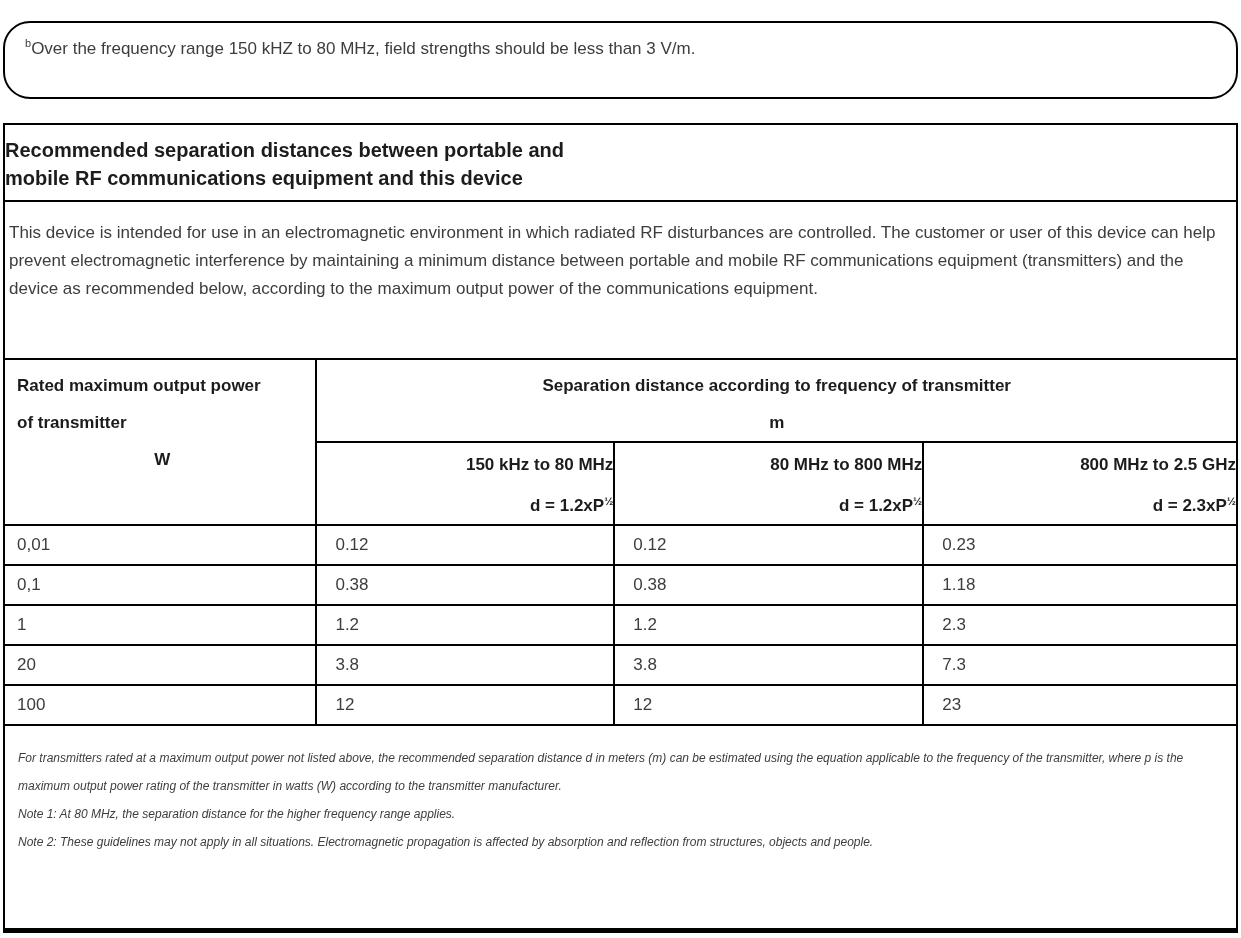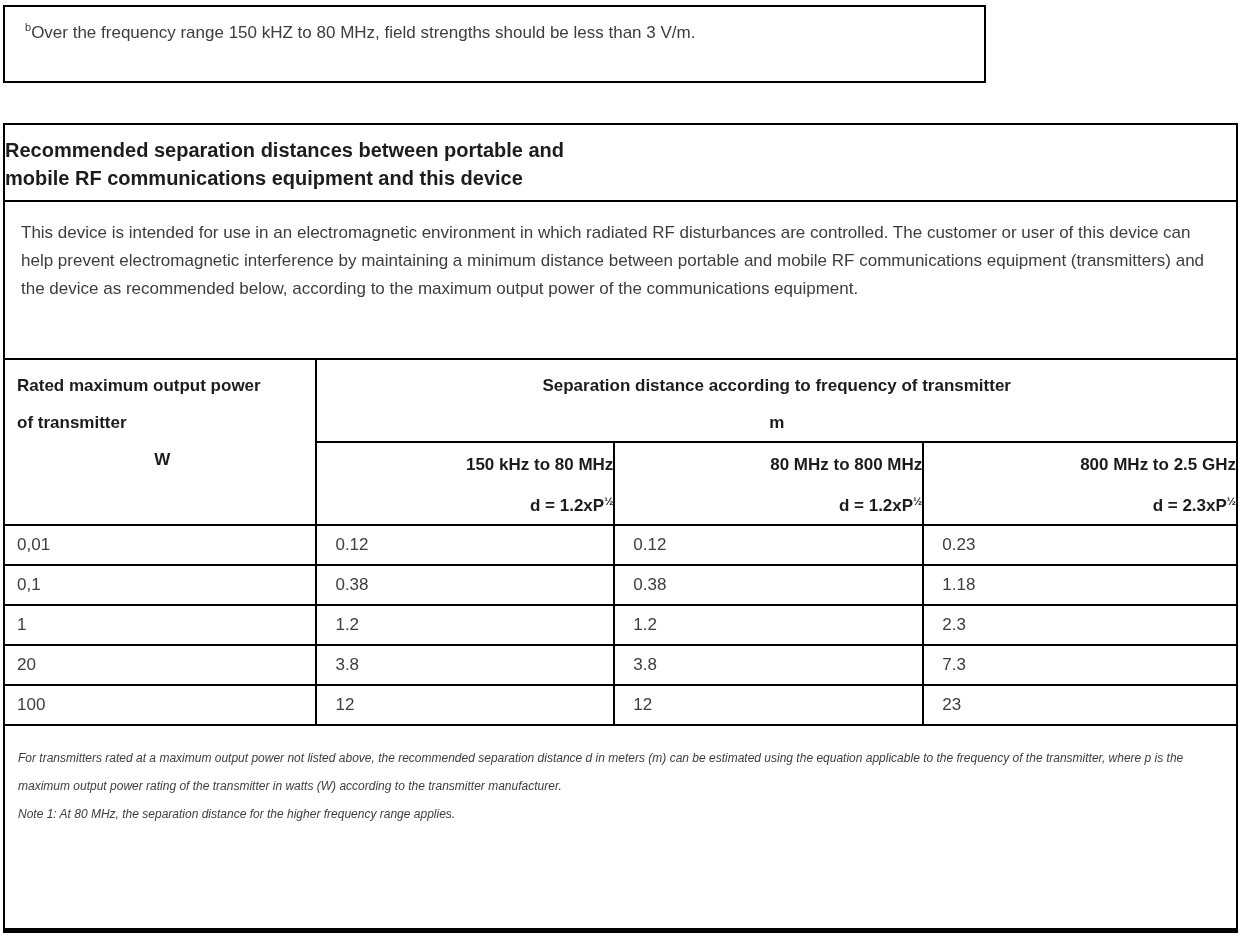--- a/index.html
+++ b/index.html
@@ -6,33 +6,33 @@
   html,body { background:#ffffff; }
   body {
     width:1241px; height:938px; position:relative;
     font-family:"Liberation Sans", sans-serif;
     color:#3d3d3d;
     -webkit-font-smoothing:antialiased;
   }
   .box { position:absolute; border:2px solid #000; background:#fff; }
 
   
-  #note-box { left:3px; top:5px; width:983px; height:78px; padding:14px 20px; font-size:17px; }
+  #note-box { left:3px; top:21px; width:1235px; height:78px; padding:14px 20px; font-size:17px;border-radius:27px; }
   .sup-b { font-size:11px; vertical-align:7px; }
 
   
   #main-box { left:3px; top:123px; width:1235px; height:810px; border-bottom-width:5px; }
 
   .title-block {
     height:77px; border-bottom:2px solid #000;
     text-align:left; font-weight:bold; font-size:20px; line-height:28px;
     padding-top:11px; color:#1c1c1c;
   }
   .intro-block {
-    height:156px; padding:17px 14px 0 16px;
+    height:156px; padding:17px 14px 0 4px;
     font-size:17px; line-height:28px; color:#3d3d3d;
   }
 
   table { width:100%; border-collapse:collapse; table-layout:fixed; }
   th, td { border:2px solid #000; }
   tr > *:first-child { border-left:none; }
   tr > *:last-child  { border-right:none; }
 
   th { font-weight:bold; color:#1c1c1c; font-size:17px; vertical-align:top; }
   .h-left { text-align:left; padding:7px 8px 0 12px; line-height:37px; }
@@ -128,15 +128,16 @@
         <td class="data">12</td>
         <td class="data">12</td>
         <td class="data">23</td>
       </tr>
     </tbody>
   </table>
 
   <div class="footer-block">
     <div>For transmitters rated at a maximum output power not listed above, the recommended separation distance d in meters (m) can be estimated using the equation applicable to the frequency of the transmitter, where p is the maximum output power rating of the transmitter in watts (W) according to the transmitter manufacturer.</div>
     <div>Note 1: At 80 MHz, the separation distance for the higher frequency range applies.</div>
+    <div>Note 2: These guidelines may not apply in all situations. Electromagnetic propagation is affected by absorption and reflection from structures, objects and people.</div>
   </div>
 
 </div>
 
 </body></html>

